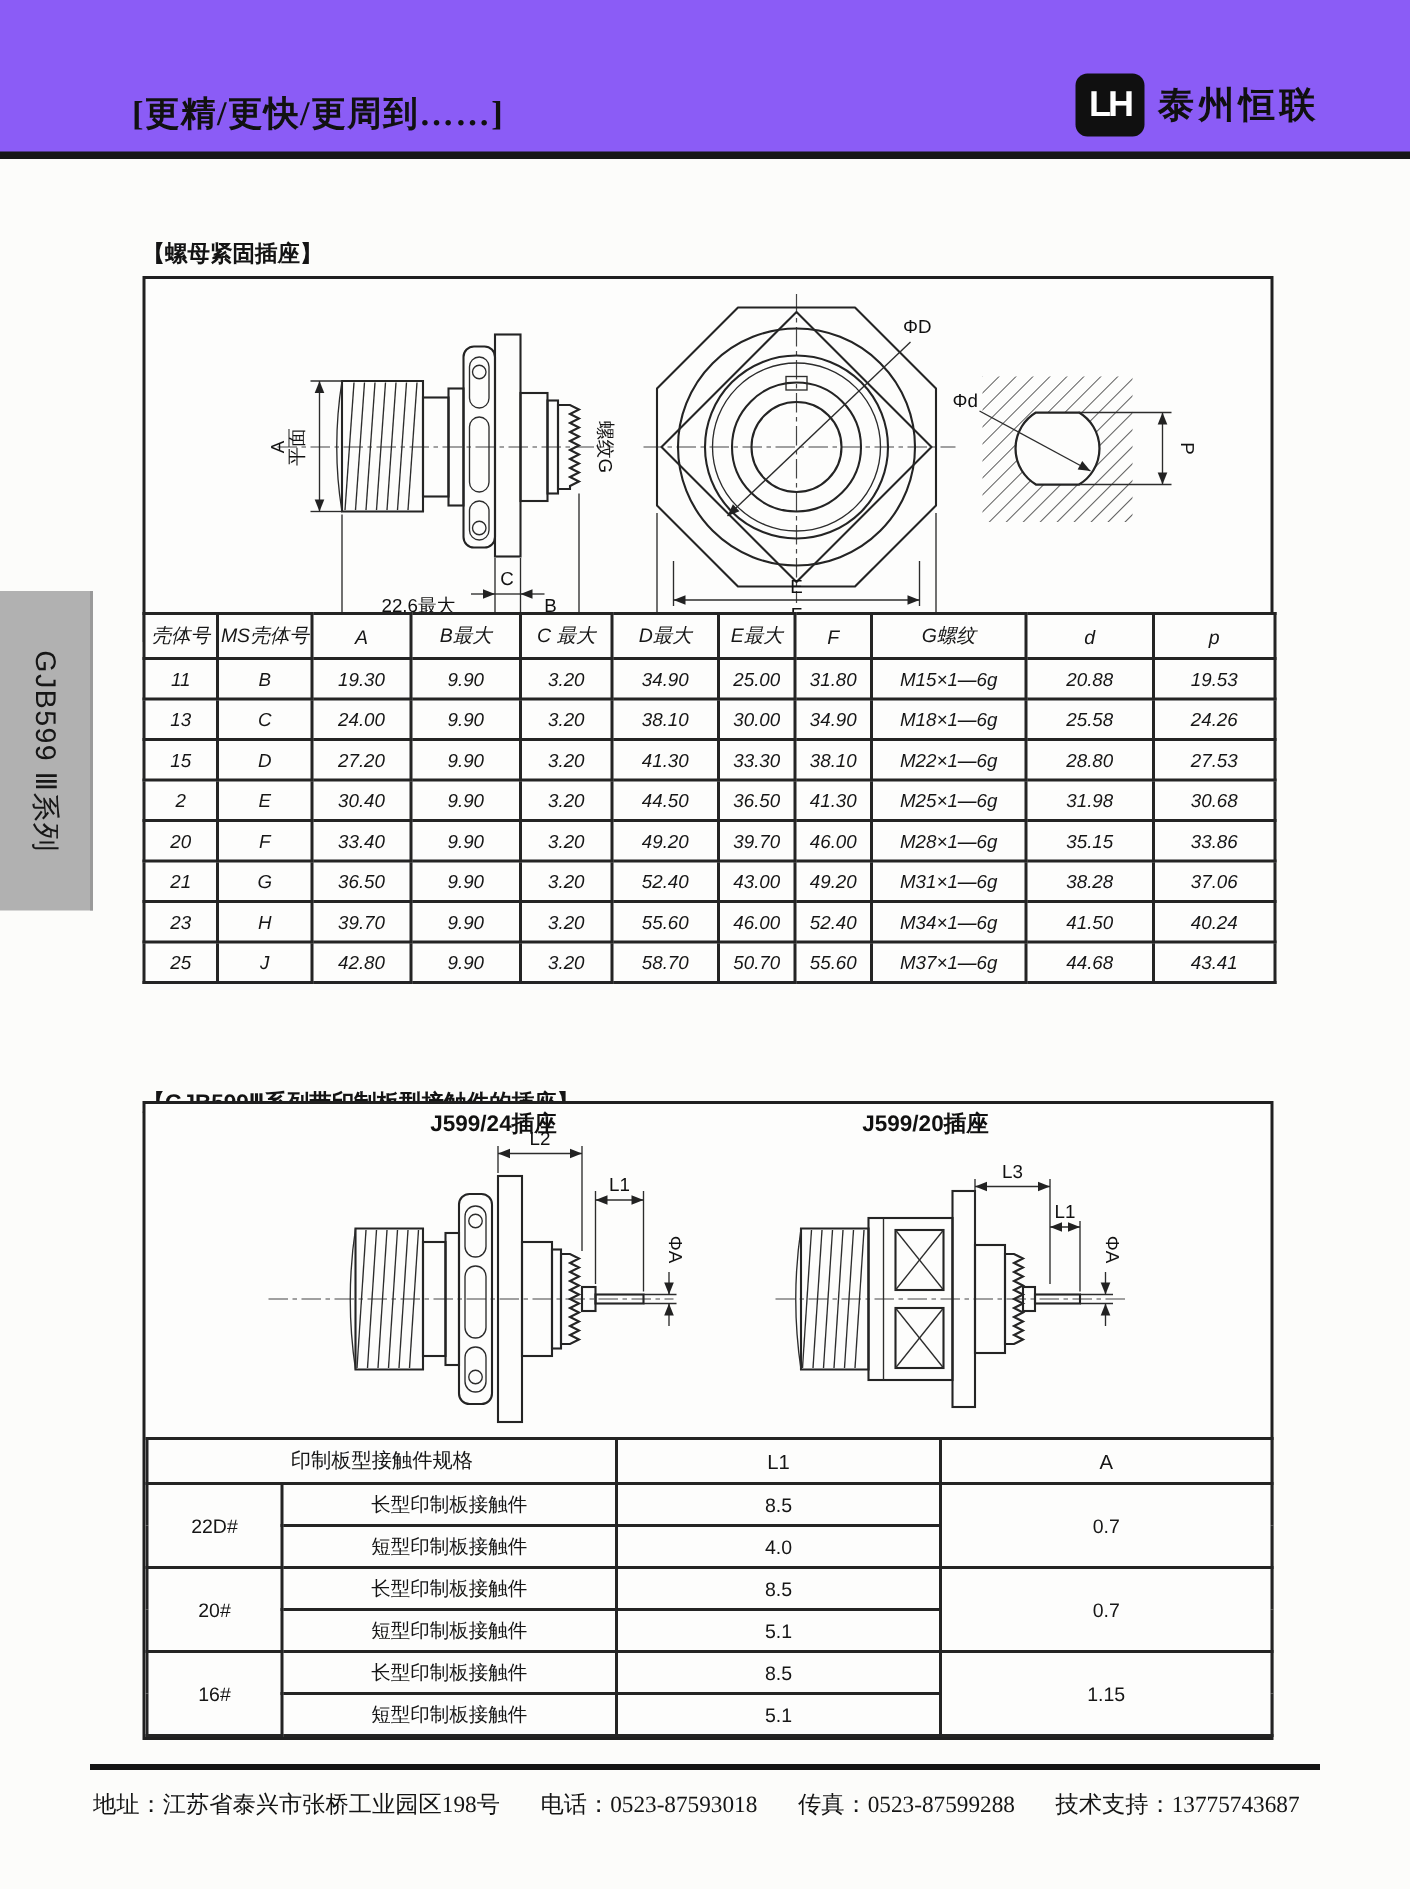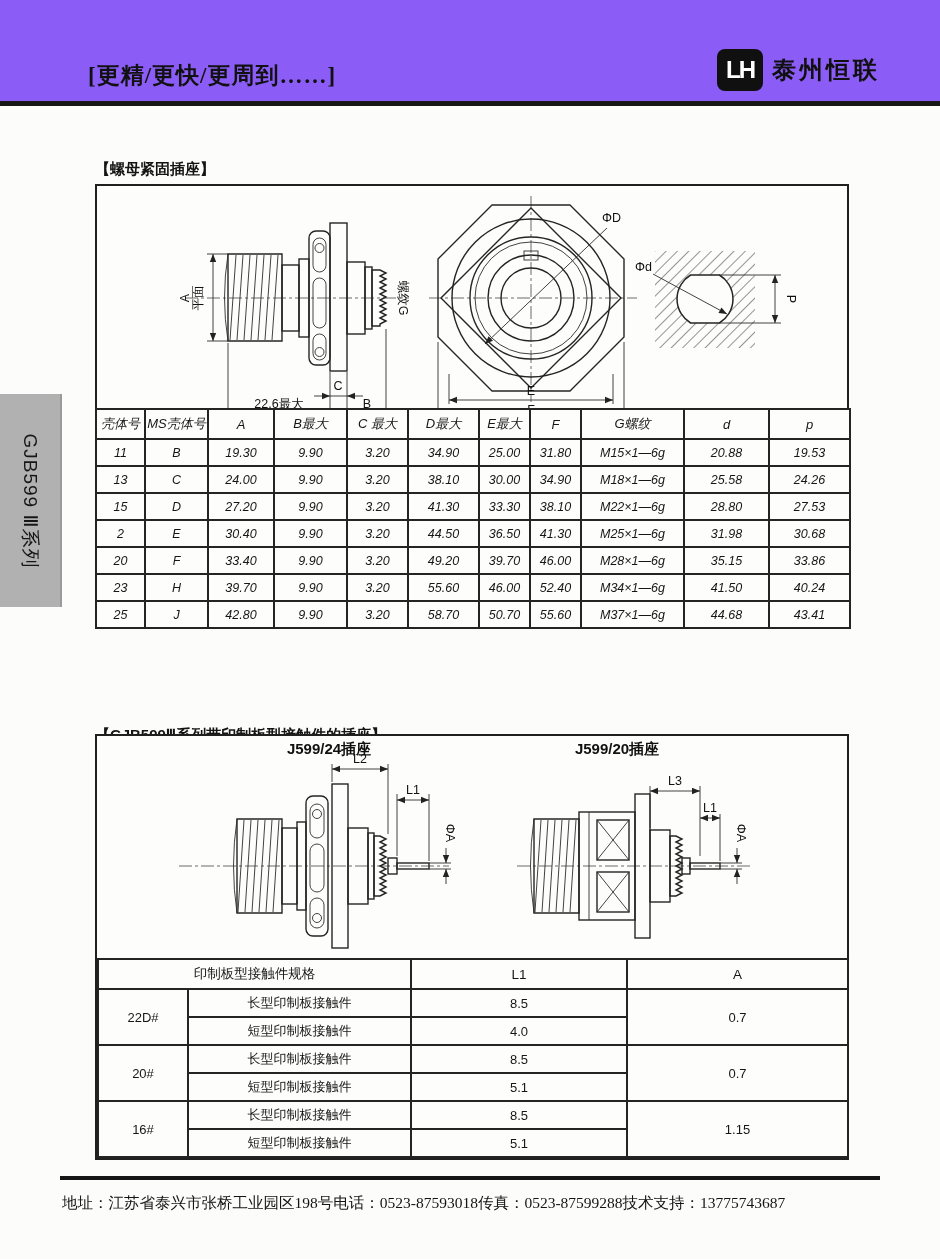--- a/index.html
+++ b/index.html
@@ -66,21 +66,21 @@
   svg{display:block;}
   .ln{stroke:#242424;stroke-width:1.4;fill:none;}
   .thin{stroke:#2c2c2c;stroke-width:0.9;fill:none;}
   .cl{stroke:#444;stroke-width:0.8;fill:none;stroke-dasharray:13 3 3 3;}
   .dim{font-family:"Liberation Sans",sans-serif;font-size:12.5px;fill:#111;}
   .dtitle{font-family:"Liberation Sans",sans-serif;font-size:15px;font-weight:700;fill:#111;}
   
   .footer-line{position:absolute;left:60px;top:1176px;width:820px;height:4px;background:#151515;}
   .footer{
     position:absolute;left:62px;top:1193px;width:818px;
-    display:flex;font-family:"Liberation Serif",serif;
+    display:flex;gap:27px;font-family:"Liberation Serif",serif;
     font-size:15.5px;color:#141414;white-space:nowrap;
   }
 </style>
 </head>
 <body>
 
 <div class="header">
   <div class="slogan">[更精/更快/更周到……]</div>
   <div class="brand">
     <div class="logo-mark">LH</div>
@@ -281,20 +281,33 @@
         <td>F</td>
         <td>33.40</td>
         <td>9.90</td>
         <td>3.20</td>
         <td>49.20</td>
         <td>39.70</td>
         <td>46.00</td>
         <td>M28×1—6g</td>
         <td>35.15</td>
         <td>33.86</td>
+      </tr>
+      <tr>
+        <td>21</td>
+        <td>G</td>
+        <td>36.50</td>
+        <td>9.90</td>
+        <td>3.20</td>
+        <td>52.40</td>
+        <td>43.00</td>
+        <td>49.20</td>
+        <td>M31×1—6g</td>
+        <td>38.28</td>
+        <td>37.06</td>
       </tr>
       <tr>
         <td>23</td>
         <td>H</td>
         <td>39.70</td>
         <td>9.90</td>
         <td>3.20</td>
         <td>55.60</td>
         <td>46.00</td>
         <td>52.40</td>

